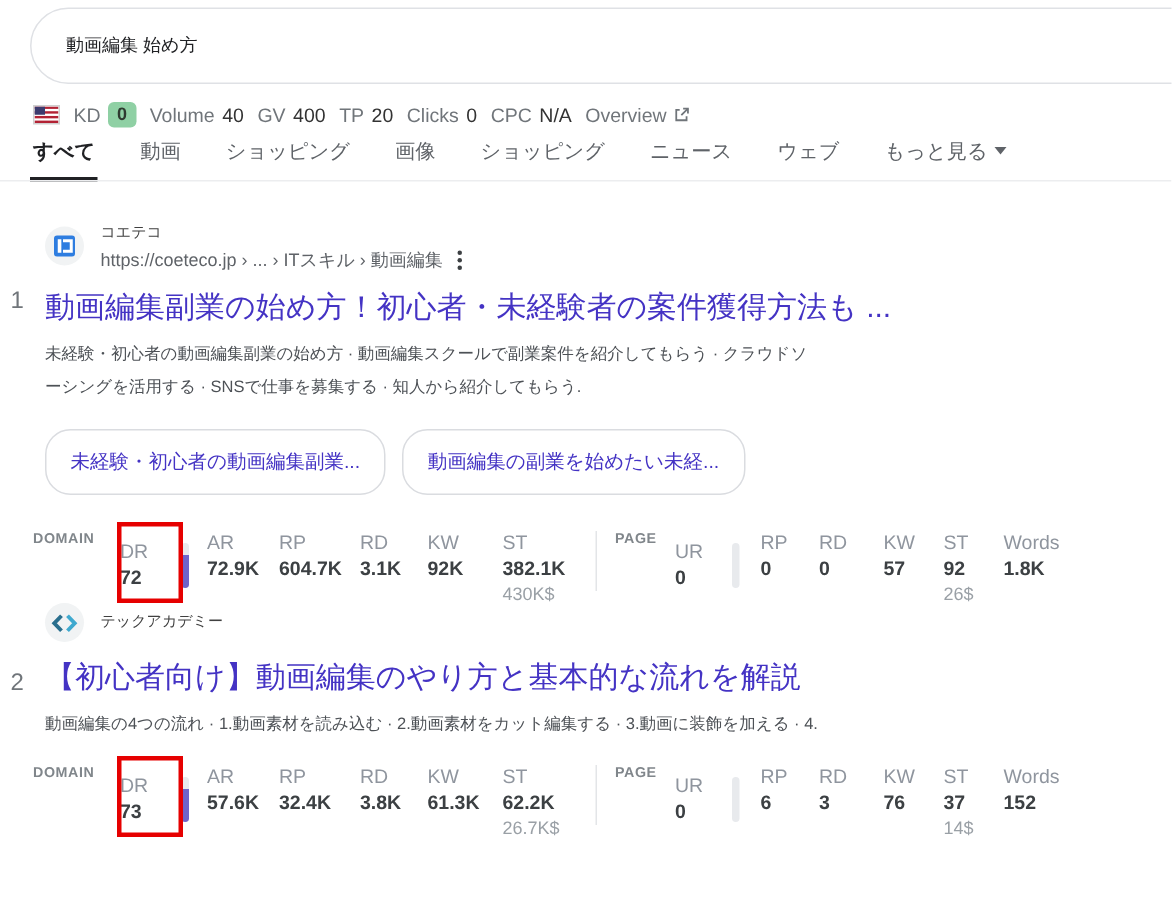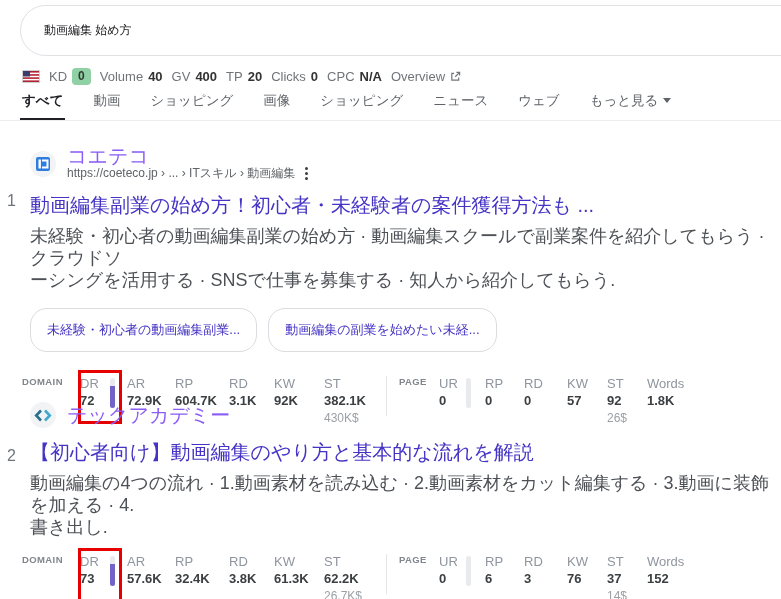--- a/index.html
+++ b/index.html
@@ -19,21 +19,21 @@
     font-family: inherit; font-size: 12px; color: #202124; width: 650px;
   }
   
   .seo-bar {
     position: absolute; left: 22px; top: 67px; height: 18px;
     display: flex; align-items: center; gap: 9px;
     font-size: 13px; color: #70757a; white-space: nowrap;
   }
   .flag { display: inline-flex; border: 1px solid #d0d0d0; line-height: 0; }
   .pair { display: inline-flex; gap: 5px; align-items: center; }
-  .pair .val { font-weight: 700; color: #333; }
+  .pair .val { font-weight: 400; color: #333; }
   .kd-badge {
     background: #8fd0a4; color: #2e3a30; font-weight: 700;
     border-radius: 4px; padding: 1px 6px; font-size: 12px; line-height: 15px;
   }
   .overview { display: inline-flex; align-items: center; gap: 5px; color: #70757a; text-decoration: none; cursor: pointer; }
   
   .tabs {
     position: absolute; left: 22px; top: 92px;
     display: flex; gap: 30px; font-size: 13.5px; color: #5f6368; white-space: nowrap;
   }
@@ -52,30 +52,30 @@
   
   .result { position: absolute; left: 30px; width: 745px; }
   .result.r1 { top: 147px; }
   .result.r2 { top: 402px; }
   .rank { position: absolute; left: -23px; top: 45px; font-size: 16px; color: #70757a; }
   .site-row { display: flex; align-items: center; gap: 11px; margin-bottom: 11px; cursor: pointer; }
   .favicon {
     width: 26px; height: 26px; border-radius: 50%; background: #f1f3f4;
     display: flex; align-items: center; justify-content: center; flex: none;
   }
-  .site-name { font-size: 20px; color: #8b5cf6; line-height: 18px; }
+  .site-name { font-size: 10px; color: #404040; line-height: 18px; }
   .site-url { font-size: 12px; color: #5f6368; line-height: 16px; text-align: center; }
   .dots { display: inline-flex; flex-direction: column; gap: 2px; margin-left: 10px; vertical-align: -3px; cursor: pointer; }
   .dots i { width: 3px; height: 3px; border-radius: 50%; background: #3c4043; }
   .url-line { display: flex; align-items: center; }
   .title {
     display: block; font-size: 20px; line-height: 26px; color: #4433c4;
     text-decoration: none; margin-bottom: 7px; font-weight: 400; cursor: pointer;
   }
-  .desc { font-size: 18px; line-height: 22px; color: #4d5156; }
+  .desc { font-size: 11px; line-height: 22px; color: #4d5156; }
   .chips { display: flex; gap: 11px; margin-top: 17px; }
   .chip {
     border: 1px solid #dadce0; border-radius: 17px; padding: 12px 16px;
     font-size: 13px; color: #4433c4; cursor: pointer; white-space: nowrap;
   }
   
   .metrics {
     position: relative; display: flex; align-items: flex-start;
     margin-left: -8px; font-size: 13px; white-space: nowrap;
   }
@@ -84,21 +84,21 @@
   .sec-label {
     font-size: 9.5px; font-weight: 700; color: #80868b; letter-spacing: .4px;
     flex: none;
   }
   .sec-label.domain { width: 58px; }
   .sec-label.page { width: 40px; margin-left: 2px; }
   .mh { color: #8f959e; line-height: 16px; }
   .mv { color: #3c4043; font-weight: 700; line-height: 18px; }
   .msub { color: #9aa0a6; font-size: 12px; line-height: 17px; }
   .mcol { flex: none; }
-  .drwrap { display: flex; gap: 5px; flex: none; }
+  .drwrap { display: flex; gap: 16px; flex: none; margin-top: 6px; }
   .c-dr { width: 25px; }  .gap-dr { margin-right: 12px; }
   .c-ar { width: 48px; }  .c-rp { width: 54px; } .c-rd { width: 45px; }
   .c-kw { width: 50px; }  .c-st { width: 62px; }
   .c-ur { width: 22px; }
   .c-rp2 { width: 39px; } .c-rd2 { width: 43px; } .c-kw2 { width: 40px; }
   .c-st2 { width: 40px; } .c-words { width: 48px; }
   .gauge {
     width: 5px; height: 30px; border-radius: 3px; background: #e8eaed;
     position: relative; overflow: hidden; margin-top: 2px; flex: none;
   }
@@ -283,21 +283,20 @@
           <path d="M11 1.5l4.8 5L11 11.5" stroke="#3fa9cf" stroke-width="2.6" fill="none"></path>
         </svg>
       </span>
     <div>
       <div class="site-name">テックアカデミー</div>
     </div>
   </div>
   <a class="title">【初心者向け】動画編集のやり方と基本的な流れを解説</a>
   <div class="desc">
     <div>動画編集の4つの流れ · 1.動画素材を読み込む · 2.動画素材をカット編集する · 3.動画に装飾を加える · 4.</div>
-    <div>書き出し.</div>
   </div>
   <div class="metrics">
     <span class="sec-label domain">DOMAIN</span>
     <div class="drwrap gap-dr">
       <div class="mcol c-dr">
         <div class="mh">DR</div>
         <div class="mv">73</div>
       </div>
       <div class="gauge">
           <div class="gfill" style="height: 73%;"></div>

